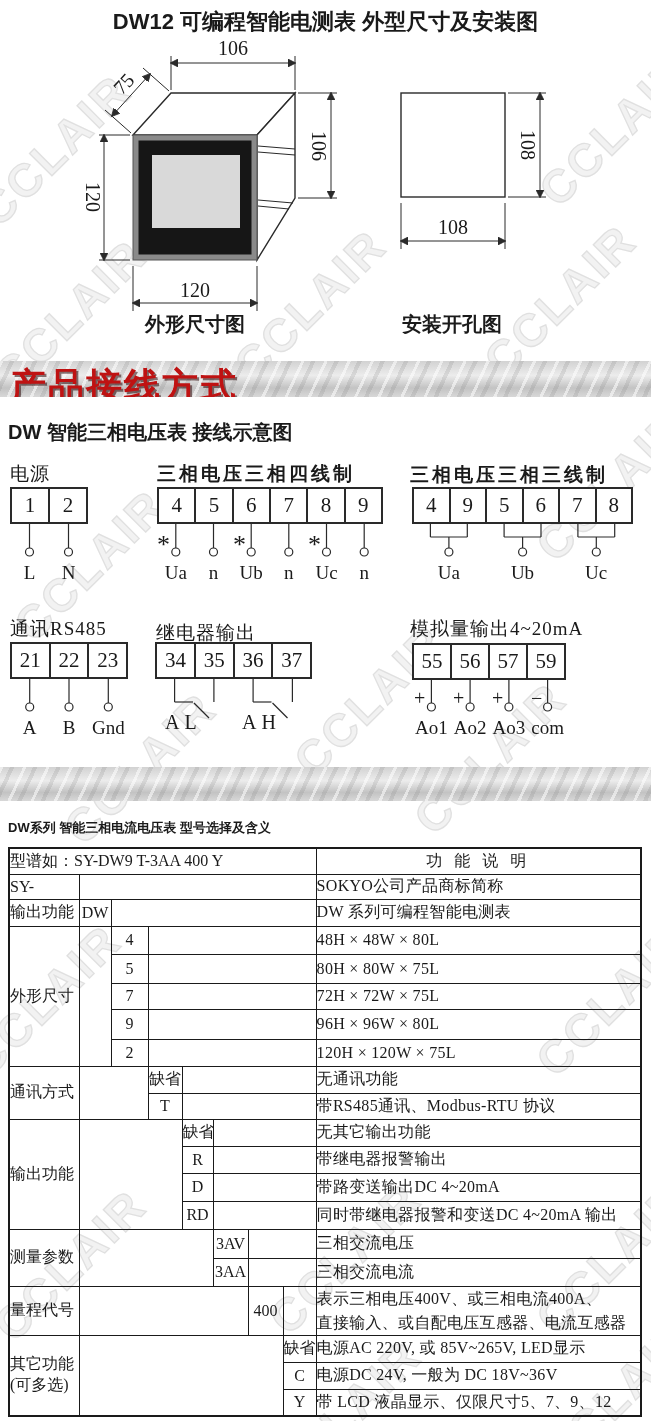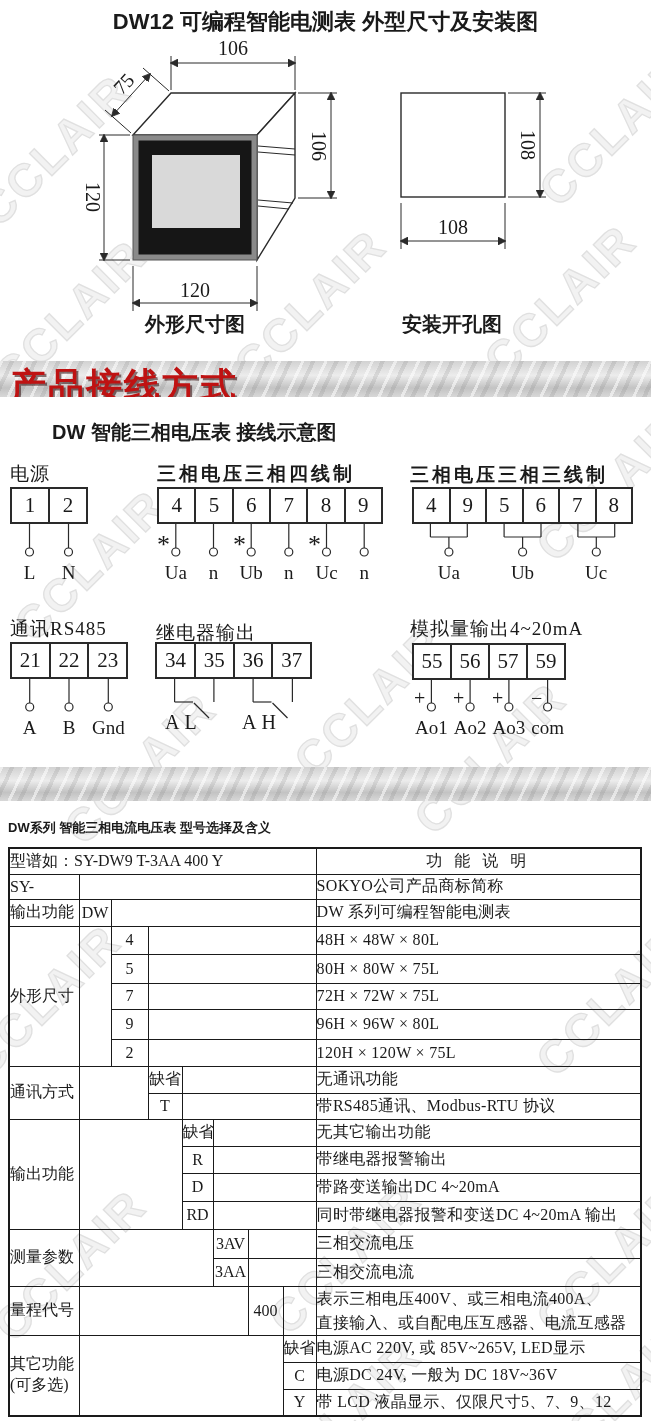--- a/index.html
+++ b/index.html
@@ -21,21 +21,21 @@
       font-weight:bold;font-size:20px;transform:translateX(-50%);white-space:nowrap;}
   .banner{left:0;width:651px;height:36px;z-index:1;
       background:linear-gradient(to bottom,#d2d2d2,#ececec 40%,#c3c3c3 75%,#d8d8d8),#cccccc;
       overflow:hidden;}
   .banner .streaks{position:absolute;left:0;top:0;width:100%;height:100%;
       background:repeating-linear-gradient(115deg,rgba(255,255,255,.55) 0 3px,rgba(255,255,255,0) 3px 9px,
       rgba(110,110,110,.16) 9px 13px,rgba(255,255,255,0) 13px 21px);}
   .banner .btxt{position:absolute;left:10px;top:1px;font-family:"Liberation Sans","DejaVu Sans",sans-serif;
       font-weight:bold;font-size:36px;letter-spacing:2px;color:#bf1212;
       text-shadow:2px 2px 0 rgba(45,8,8,.55);}
-  .subtitle{font-family:"Liberation Sans","DejaVu Sans",sans-serif;font-weight:bold;font-size:20px;white-space:nowrap;margin-left:44px;}
+  .subtitle{font-family:"Liberation Sans","DejaVu Sans",sans-serif;font-weight:bold;font-size:20px;white-space:nowrap;}
   .subtitle2{font-family:"Liberation Sans","DejaVu Sans",sans-serif;font-weight:bold;font-size:13px;white-space:nowrap;}
 
   
   .dim-num{font-size:20px;white-space:nowrap;transform:translate(-50%,-50%);}
   .dim-num.vert{transform:translate(-50%,-50%) rotate(90deg);}
 
   
   .wtitle{font-size:19px;letter-spacing:1px;white-space:nowrap;}
   .wtitle.sp{letter-spacing:3px;font-weight:bold;}
   .tbox{position:absolute;display:flex;border:2px solid #2a2a2a;background:#ffffff;box-sizing:border-box;z-index:2;}

